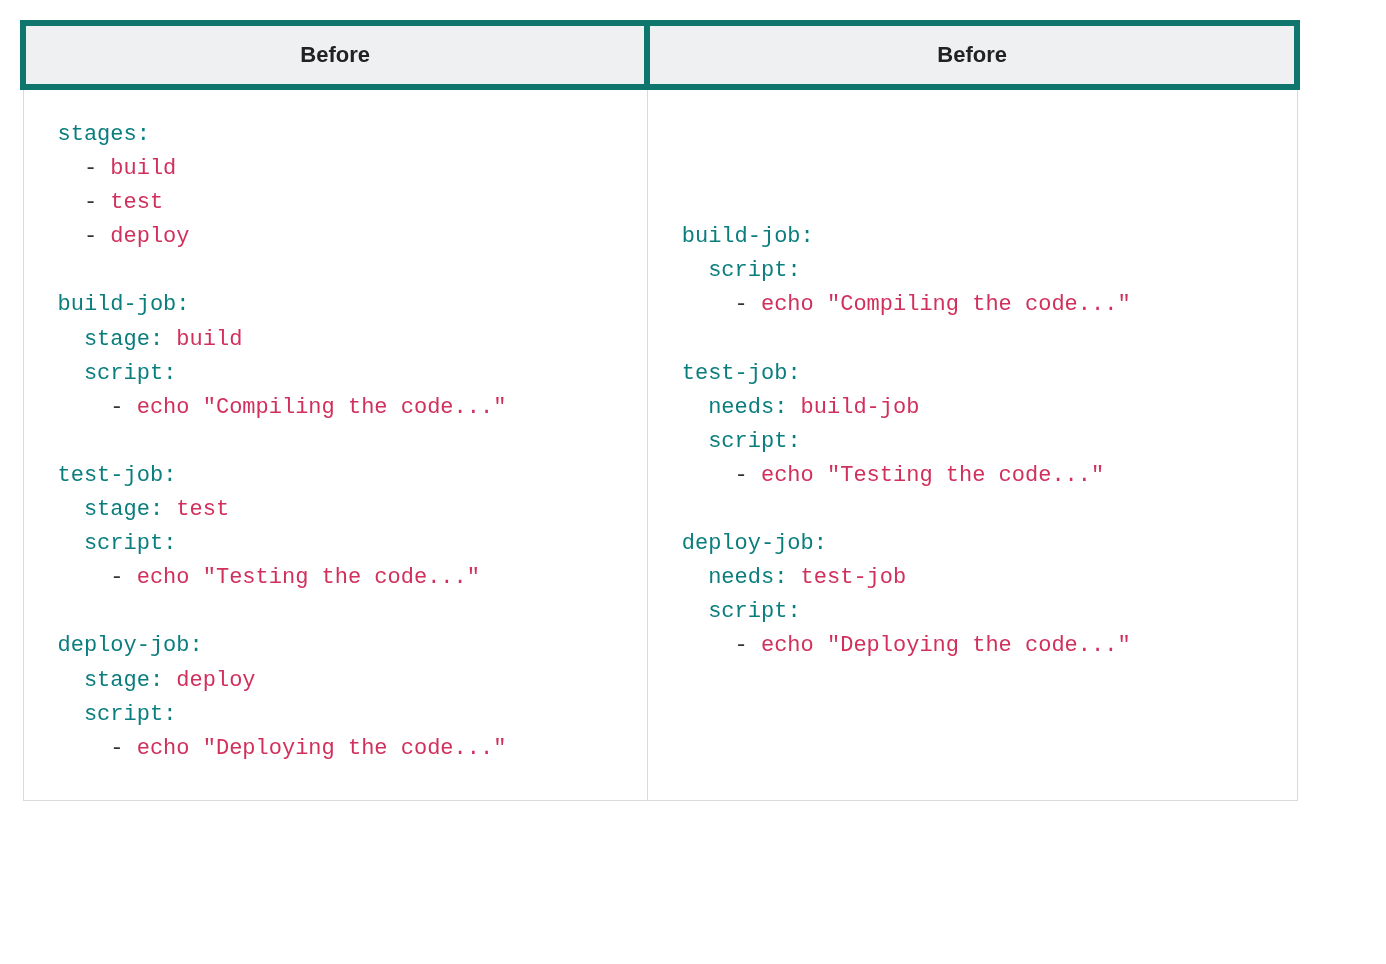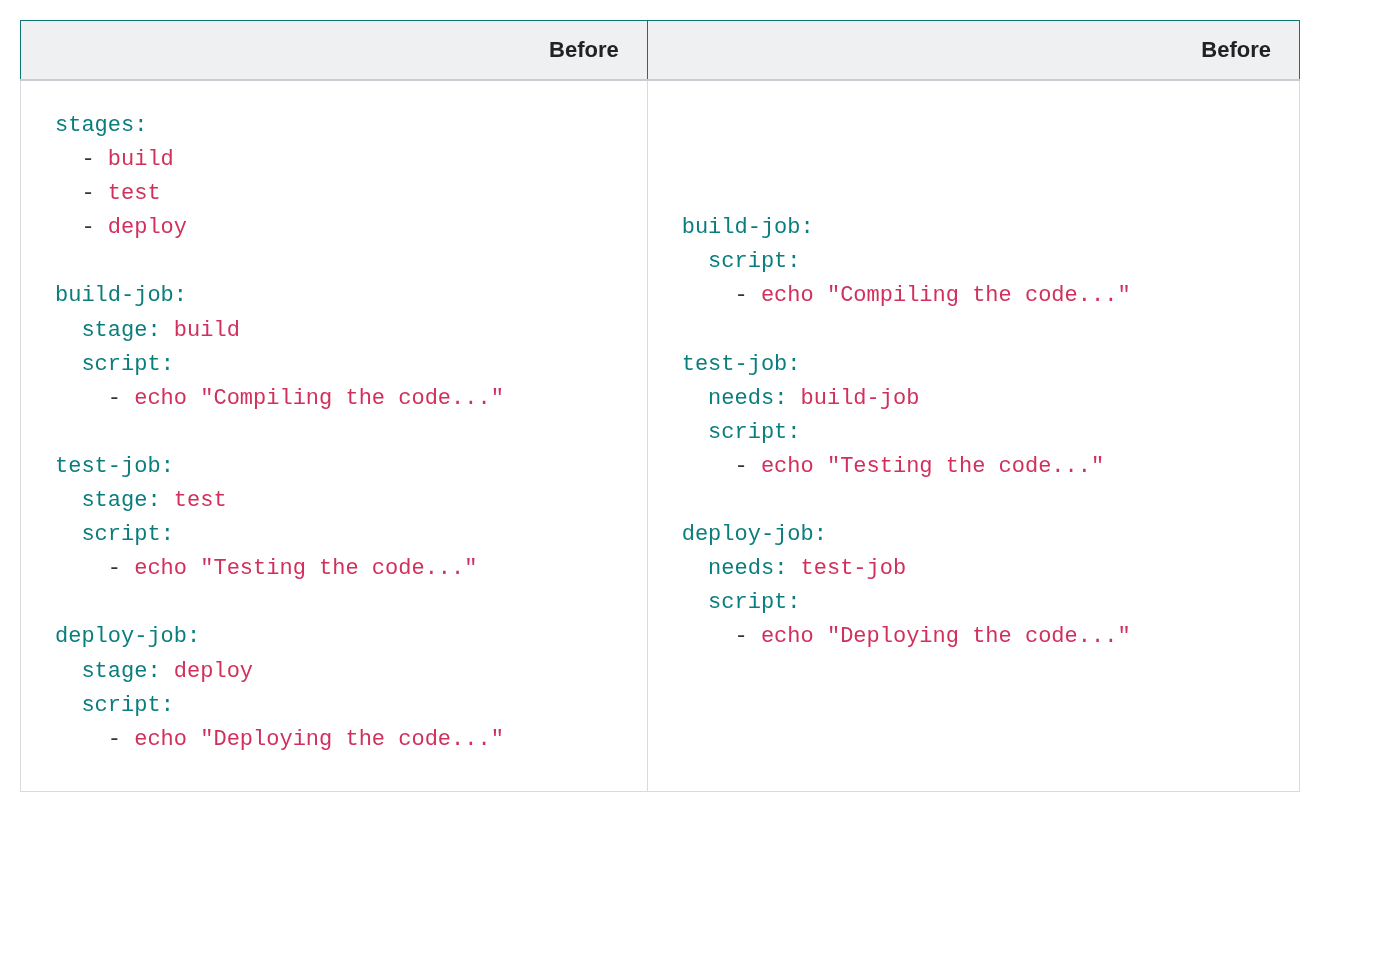--- a/index.html
+++ b/index.html
@@ -9,25 +9,25 @@
     font-family: -apple-system, BlinkMacSystemFont, "Segoe UI", Helvetica, Arial, sans-serif;
     color: #333;
   }
   table.comparison {
     width: 1280px;
     border-collapse: collapse;
     border: 1px solid #d8dadd;
   }
   table.comparison th {
     background: #eef0f2;
-    text-align: right;
+    text-align: center;
     font-weight: 600;
     font-size: 22px;
     padding: 16px 28px;
-    border: 1px solid #0f766e;
+    border: 6px solid #0f766e;
     color: #222;
   }
   table.comparison td {
     border: 1px solid #d8dadd;
     vertical-align: top;
     padding: 0;
     margin-left: 44px;
   }
   table.comparison thead tr {
     border-bottom: 2px solid #c9ccd0;

